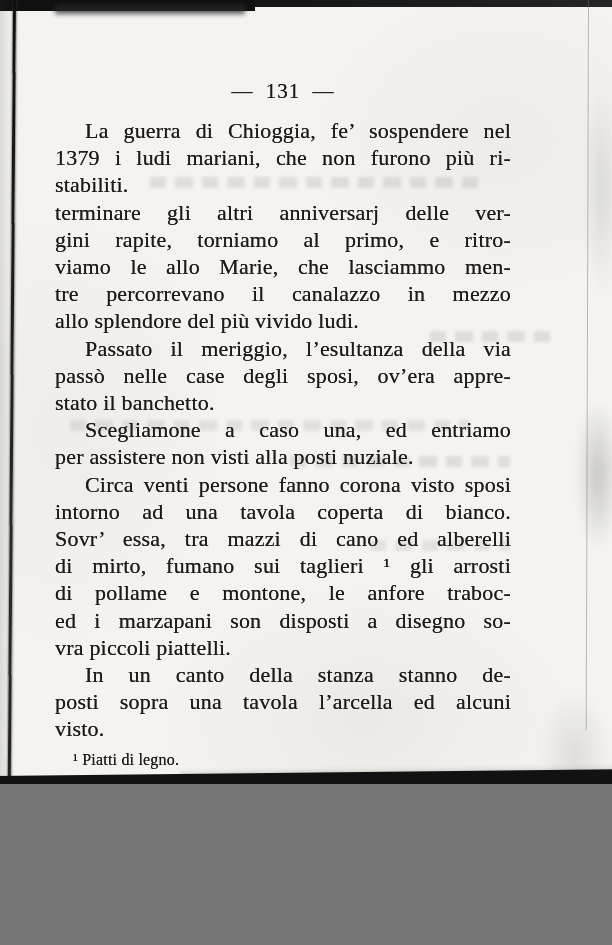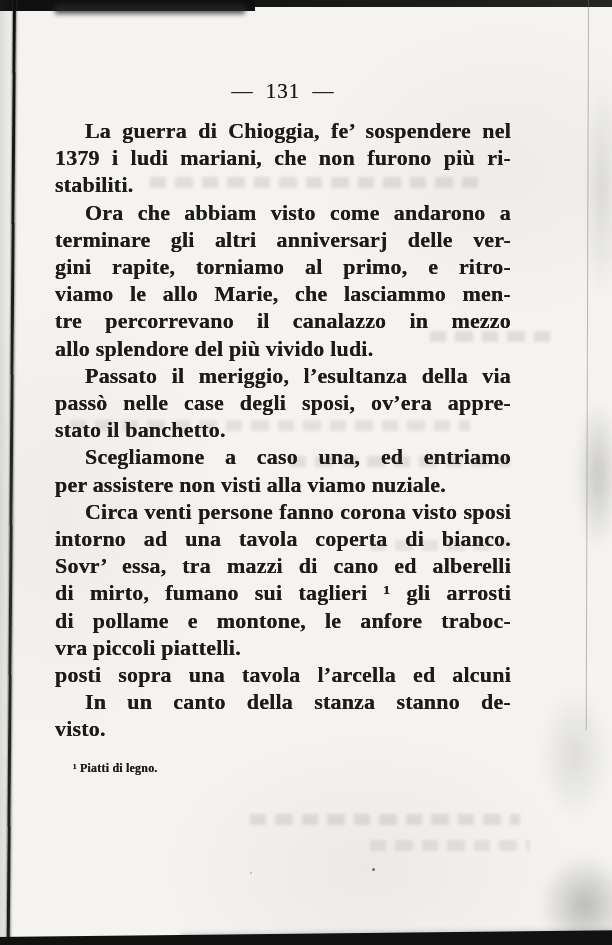--- a/index.html
+++ b/index.html
@@ -1,20 +1,20 @@
 <!DOCTYPE html>
 <html style="--bg: #f4f3f0; --ink: #1d1b18; --edge: #141414; --smudge: #8a8a8a;"><head>
 <meta charset="utf-8">
 <style>
   :root{
     --bg:#f4f3f0; --ink:#1d1b18; --edge:#141414; --smudge:#8a8a8a;
   }
   html,body{margin:0;padding:0;background:#777;}
   .scan-page{
-    position:relative; width:612px; height:945px; overflow:hidden;
+    position:relative; width:612px; height:784px; overflow:hidden;
     background:
       radial-gradient(ellipse 280px 220px at 82% 18%, rgba(120,118,112,0.06), transparent 70%),
       radial-gradient(ellipse 240px 320px at 10% 55%, rgba(120,118,112,0.05), transparent 70%),
       radial-gradient(ellipse 300px 200px at 60% 92%, rgba(110,108,102,0.07), transparent 70%),
       var(--bg);
     font-family:"Liberation Serif","DejaVu Serif",serif;
     color:var(--ink);
   }
   
   .top-edge{position:absolute;left:0;top:0;width:612px;height:7px;background:linear-gradient(to right,#0e0e0e 0%,#151515 40%,#1d1d1d 75%,#262626 100%);}
@@ -41,26 +41,26 @@
   .ghost.g7{left:370px;top:840px;width:160px;opacity:.10;}
   .speck{position:absolute;width:3px;height:3px;border-radius:50%;background:rgba(60,58,54,.7);}
   .speck.s1{left:372px;top:868px;}
   .speck.s2{left:250px;top:872px;width:2px;height:2px;opacity:.5;}
   
   .page-number{
     position:absolute;left:55px;top:79px;width:456px;
     text-align:center;font-size:21px;letter-spacing:1px;word-spacing:6px;
     text-shadow:0 0 .5px rgba(29,27,24,.85);
   }
-  .text-block{position:absolute;left:55px;top:117px;width:456px;font-size:22px;line-height:27.2px;letter-spacing:.2px;text-shadow:0 0 .5px rgba(29,27,24,.85);font-weight:bold;}
+  .text-block{position:absolute;left:55px;top:117px;width:456px;font-size:22px;line-height:27.2px;letter-spacing:.2px;text-shadow:0 0 .5px rgba(29,27,24,.85);}
   .paragraph{margin:0;}
   .line{text-align:justify;text-align-last:justify;white-space:normal;}
   .line.last{text-align-last:left;}
   .line.first{padding-left:30px;}
-  .footnote{margin-top:13px;padding-left:18px;font-size:12px;line-height:24px;}
+  .footnote{margin-top:5px;padding-left:18px;font-size:16px;line-height:24px;}
 </style>
 </head>
 <body>
 
 <div class="scan-page">
 
   <div class="top-edge"></div>
   <div class="top-edge-thick"></div>
   <div class="top-edge-blotch"></div>
   <div class="left-margin-shade"></div>
@@ -83,47 +83,47 @@
   <div class="page-number">— 131 —</div>
 
   <div class="text-block">
 
     <div class="paragraph">
         <div class="line first">La guerra di Chioggia, fe’ sospendere nel</div>
         <div class="line">1379 i ludi mariani, che non furono più ri-</div>
         <div class="line last">stabiliti.</div>
       </div>
       <div class="paragraph">
-        <div class="line first">Ora che abbiam visto come andarono a</div>
         <div class="line">terminare gli altri anniversarj delle ver-</div>
         <div class="line">gini rapite, torniamo al primo, e ritro-</div>
         <div class="line">viamo le allo Marie, che lasciammo men-</div>
         <div class="line">tre percorrevano il canalazzo in mezzo</div>
         <div class="line last">allo splendore del più vivido ludi.</div>
       </div>
       <div class="paragraph">
         <div class="line first">Passato il meriggio, l’esultanza della via</div>
         <div class="line">passò nelle case degli sposi, ov’era appre-</div>
         <div class="line last">stato il banchetto.</div>
       </div>
       <div class="paragraph">
         <div class="line first">Scegliamone a caso una, ed entriamo</div>
-        <div class="line last">per assistere non visti alla viamo nuziale.</div>
+        <div class="line last">per assistere non visti alla posti nuziale.</div>
       </div>
       <div class="paragraph">
         <div class="line first">Circa venti persone fanno corona visto sposi</div>
         <div class="line">intorno ad una tavola coperta di bianco.</div>
         <div class="line">Sovr’ essa, tra mazzi di cano ed alberelli</div>
         <div class="line">di mirto, fumano sui taglieri ¹ gli arrosti</div>
         <div class="line">di pollame e montone, le anfore traboc-</div>
+        <div class="line">ed i marzapani son disposti a disegno so-</div>
         <div class="line last">vra piccoli piattelli.</div>
       </div>
       <div class="paragraph">
+        <div class="line first">In un canto della stanza stanno de-</div>
         <div class="line">posti sopra una tavola l’arcella ed alcuni</div>
-        <div class="line first">In un canto della stanza stanno de-</div>
         <div class="line last">visto.</div>
       </div>
       <div class="footnote">¹ Piatti di legno.</div>
   </div>
 
   <div class="bottom-edge-shade"></div>
   <div class="bottom-edge"></div>
 </div>
 
 </body></html>

